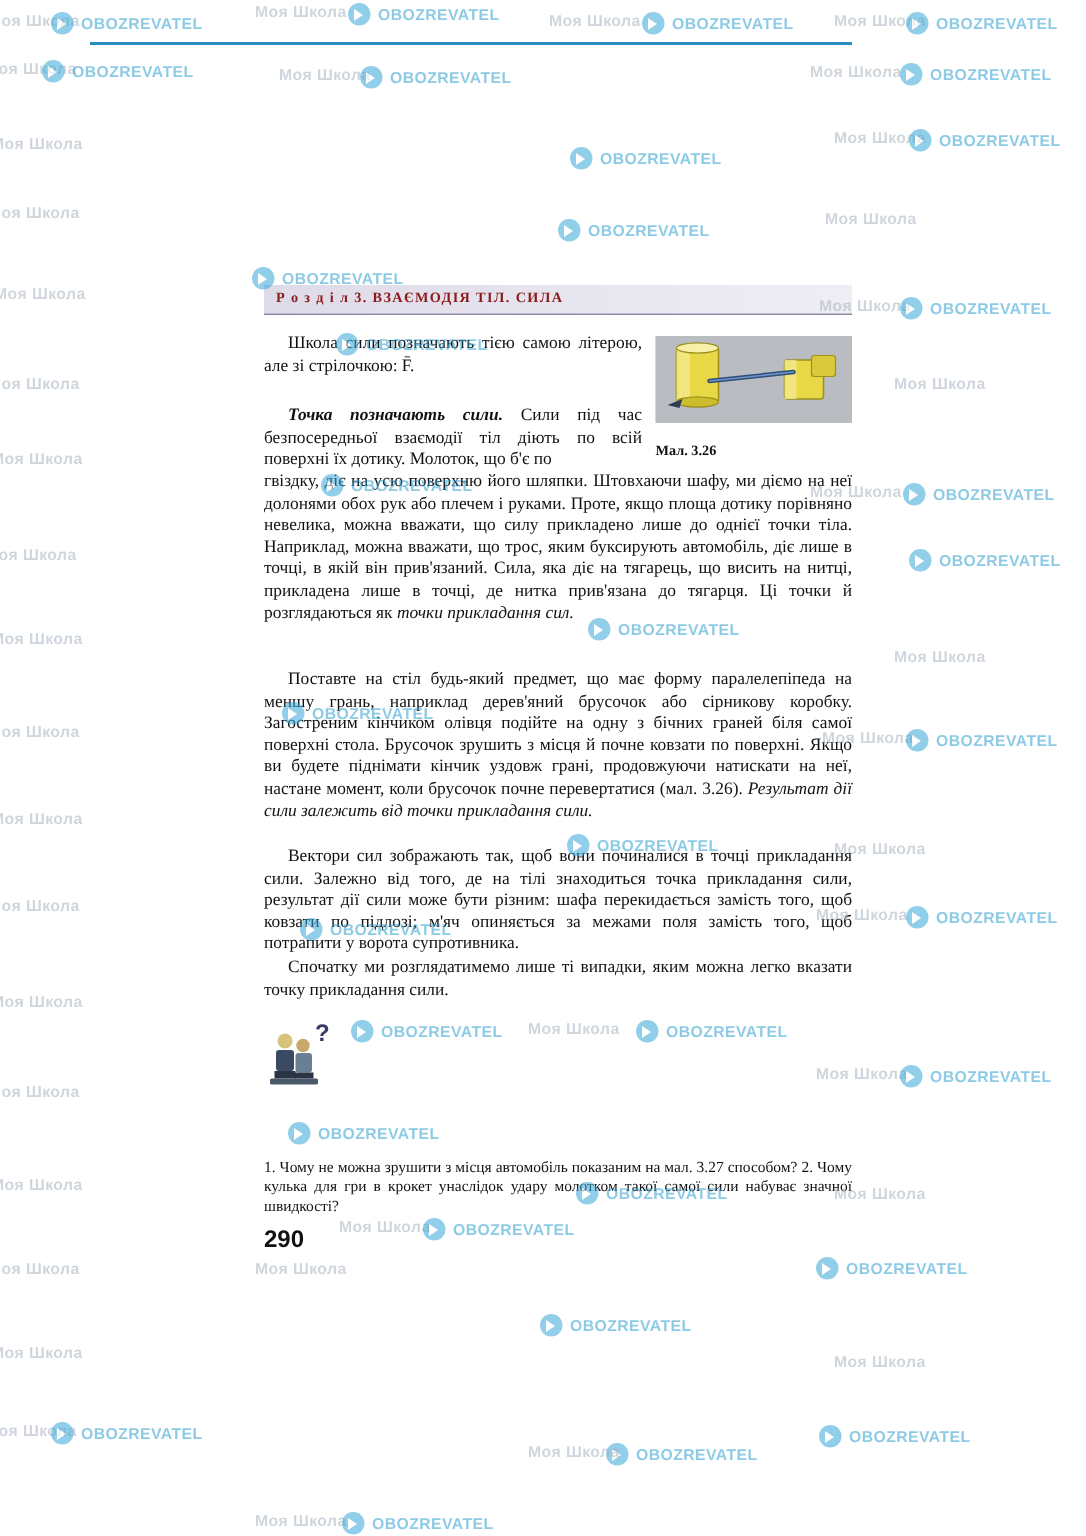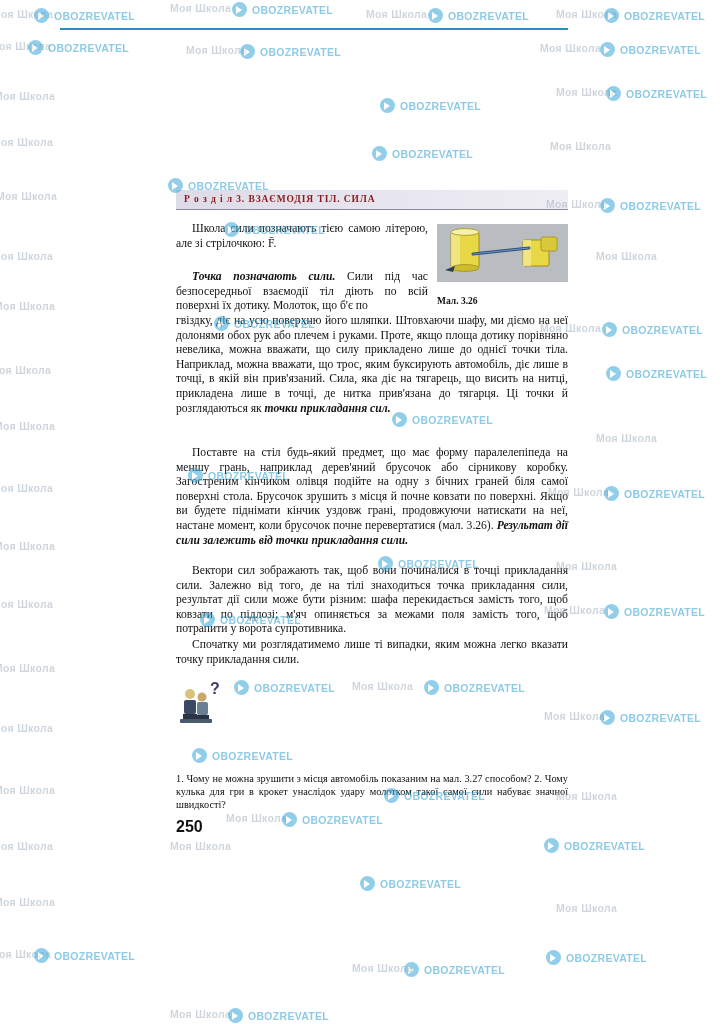--- a/index.html
+++ b/index.html
@@ -103,21 +103,21 @@
     position: absolute;
     left: 176px;
     width: 392px;
     font-size: 11.6px;
     line-height: 14.6px;
     text-align: justify;
     color: #111;
   }
   .indent { text-indent: 16px; display: block; }
   .it { font-style: italic; }
-  .bi { font-style: italic; font-weight: bold; }
+  .bi { font-style: italic; font-weight: normal; }
 
   
   .figure {
     position: absolute;
     left: 437px;
     top: 224px;
     width: 131px;
     height: 58px;
     background: #b8bcc0;
     overflow: hidden;
@@ -257,21 +257,21 @@
       <rect x="4" y="41" width="32" height="4" rx="1" fill="#4a5a6c"></rect>
     </svg>
   </div>
 
   <div class="q-rule"></div>
 
   <div class="q-body">
     <span>1. Чому не можна зрушити з місця автомобіль показаним на мал. 3.27 способом? 2. Чому кулька для гри в крокет унаслідок удару молотком такої самої сили набуває значної швидкості?</span>
   </div>
 
-  <div class="page-number">250</div>
+  <div class="page-number">290</div>
 </div>
 
 <div class="watermarks">
 
   <div class="wm gray" style="left:-8px; top:8px;">
       <span class="wm-text">Моя Школа</span>
     </div>
   <div class="wm blue" style="left:34px; top:8px;">
       <span class="wm-logo"></span>
       <span class="wm-text">OBOZREVATEL</span>

